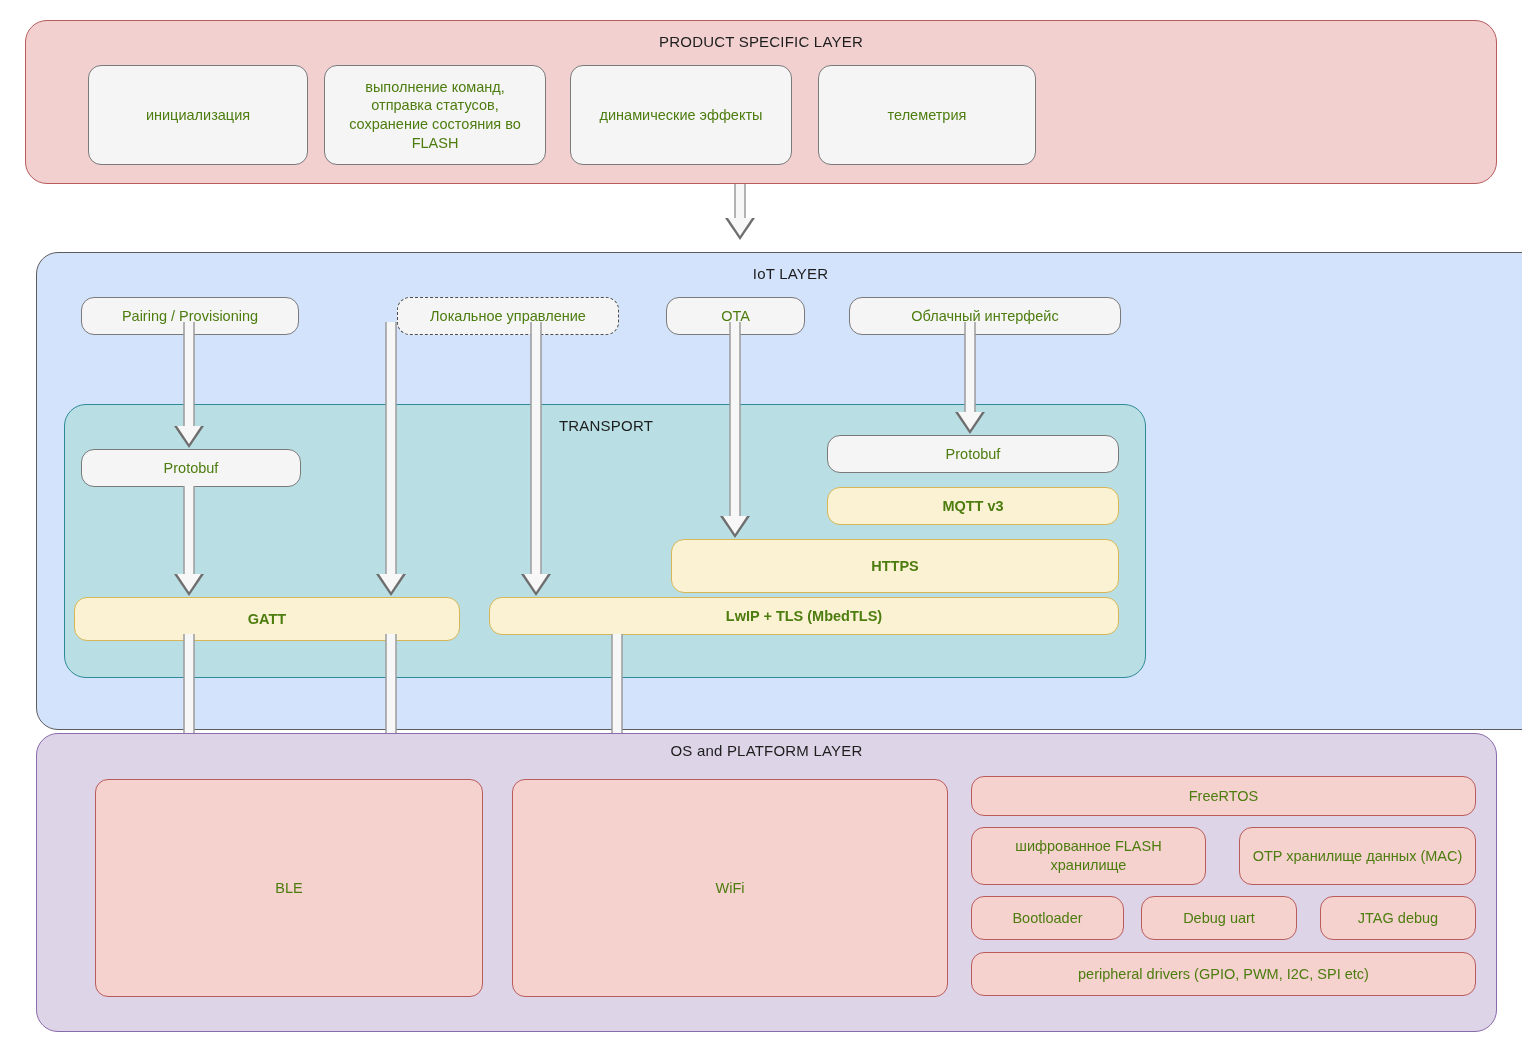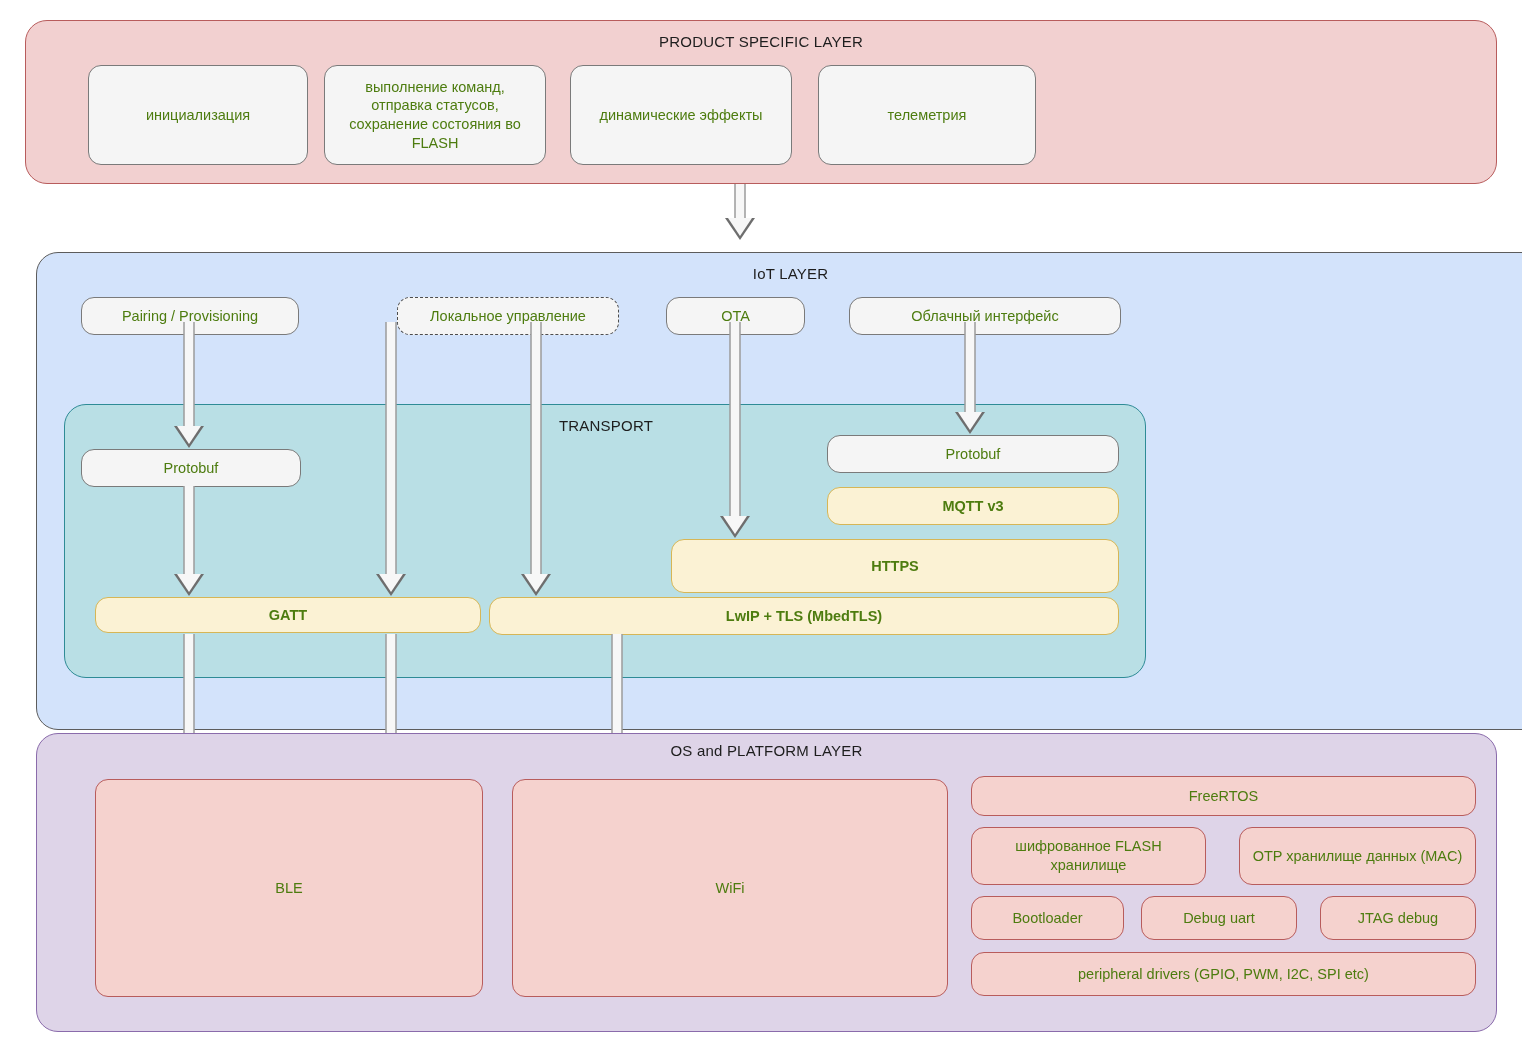--- a/index.html
+++ b/index.html
@@ -102,21 +102,21 @@
     <div class="layer-title" style="top:12px;left:0;width:1082px;text-align:center;">TRANSPORT</div>
 
     <div class="node n-grey" style="left:16px;top:44px;width:220px;height:38px;">Protobuf</div>
 
     <div class="node n-grey" style="left:762px;top:30px;width:292px;height:38px;">Protobuf</div>
 
     <div class="node n-yellow" style="left:762px;top:82px;width:292px;height:38px;">MQTT v3</div>
 
     <div class="node n-yellow" style="left:606px;top:134px;width:448px;height:54px;">HTTPS</div>
 
-    <div class="node n-yellow" style="left:30px;top:192px;width:386px;height:36px;">GATT</div>
+    <div class="node n-yellow" style="left:9px;top:192px;width:386px;height:44px;">GATT</div>
 
     <div class="node n-yellow" style="left:424px;top:192px;width:630px;height:38px;">LwIP + TLS (MbedTLS)</div>
   </div>
 
   <div class="arrow" style="left:174px;top:322px;width:30px;height:126px;">
     <div class="shaft" style="height:104px;"></div>
     <div class="head" style="top:104px;"></div>
   </div>
 
   <div class="arrow" style="left:376px;top:322px;width:30px;height:274px;">

